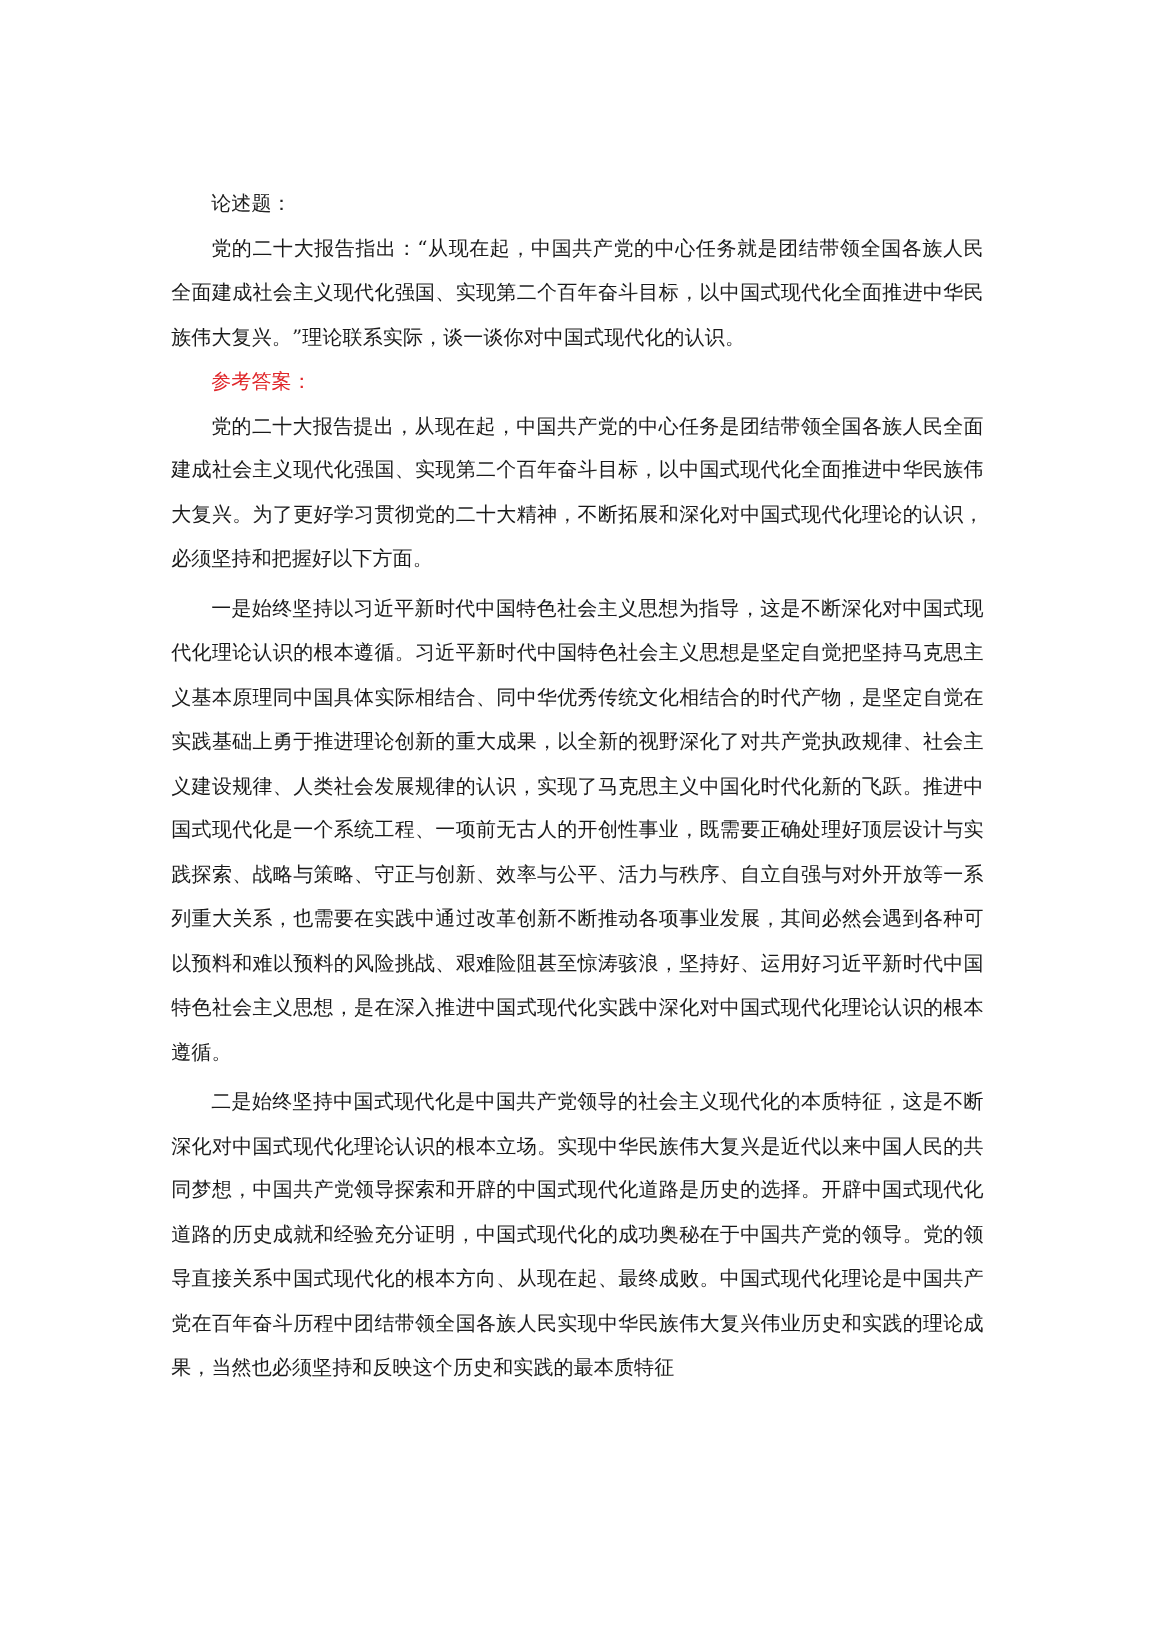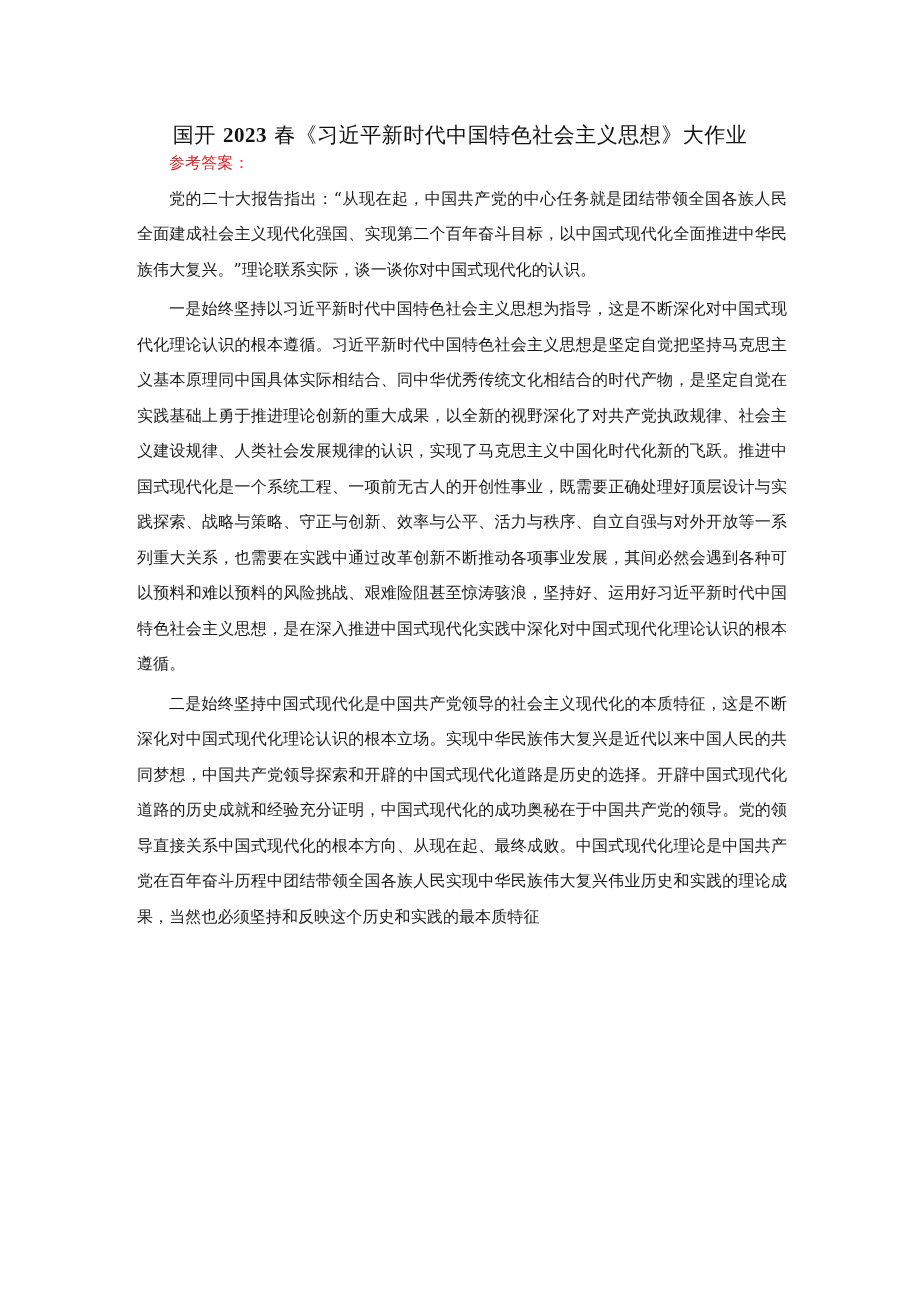--- a/index.html
+++ b/index.html
@@ -13,27 +13,24 @@
     .p { font-size: 16px; line-height: 35.5px; text-align: justify; text-justify: inter-ideograph;
       margin: 0; text-indent: 2em; letter-spacing: 0.1px; }
     .label { color: #222; }
     .answer-label { color: #e0262a; }
     .gap { height: 4px; }
   </style>
 </head>
 <body>
 
 <div class="page">
-  <div class="title">
-    <span>国开</span>
-    <b>2023</b>
-    <span>春《习近平新时代中国特色社会主义思想》大作业</span>
-  </div>
 
   <div class="body">
+    <p class="p label">论述题：</p>
+    <p class="p">党的二十大报告指出：“从现在起，中国共产党的中心任务就是团结带领全国各族人民全面建成社会主义现代化强国、实现第二个百年奋斗目标，以中国式现代化全面推进中华民族伟大复兴。”理论联系实际，谈一谈你对中国式现代化的认识。</p>
     <p class="p answer-label">参考答案：</p>
-    <p class="p">党的二十大报告指出：“从现在起，中国共产党的中心任务就是团结带领全国各族人民全面建成社会主义现代化强国、实现第二个百年奋斗目标，以中国式现代化全面推进中华民族伟大复兴。”理论联系实际，谈一谈你对中国式现代化的认识。</p>
+    <p class="p">党的二十大报告提出，从现在起，中国共产党的中心任务是团结带领全国各族人民全面建成社会主义现代化强国、实现第二个百年奋斗目标，以中国式现代化全面推进中华民族伟大复兴。为了更好学习贯彻党的二十大精神，不断拓展和深化对中国式现代化理论的认识，必须坚持和把握好以下方面。</p>
     <div class="gap"></div>
     <p class="p">一是始终坚持以习近平新时代中国特色社会主义思想为指导，这是不断深化对中国式现代化理论认识的根本遵循。习近平新时代中国特色社会主义思想是坚定自觉把坚持马克思主义基本原理同中国具体实际相结合、同中华优秀传统文化相结合的时代产物，是坚定自觉在实践基础上勇于推进理论创新的重大成果，以全新的视野深化了对共产党执政规律、社会主义建设规律、人类社会发展规律的认识，实现了马克思主义中国化时代化新的飞跃。推进中国式现代化是一个系统工程、一项前无古人的开创性事业，既需要正确处理好顶层设计与实践探索、战略与策略、守正与创新、效率与公平、活力与秩序、自立自强与对外开放等一系列重大关系，也需要在实践中通过改革创新不断推动各项事业发展，其间必然会遇到各种可以预料和难以预料的风险挑战、艰难险阻甚至惊涛骇浪，坚持好、运用好习近平新时代中国特色社会主义思想，是在深入推进中国式现代化实践中深化对中国式现代化理论认识的根本遵循。</p>
     <div class="gap"></div>
     <p class="p">二是始终坚持中国式现代化是中国共产党领导的社会主义现代化的本质特征，这是不断深化对中国式现代化理论认识的根本立场。实现中华民族伟大复兴是近代以来中国人民的共同梦想，中国共产党领导探索和开辟的中国式现代化道路是历史的选择。开辟中国式现代化道路的历史成就和经验充分证明，中国式现代化的成功奥秘在于中国共产党的领导。党的领导直接关系中国式现代化的根本方向、从现在起、最终成败。中国式现代化理论是中国共产党在百年奋斗历程中团结带领全国各族人民实现中华民族伟大复兴伟业历史和实践的理论成果，当然也必须坚持和反映这个历史和实践的最本质特征</p>
   </div>
 </div>
 
 </body></html>

